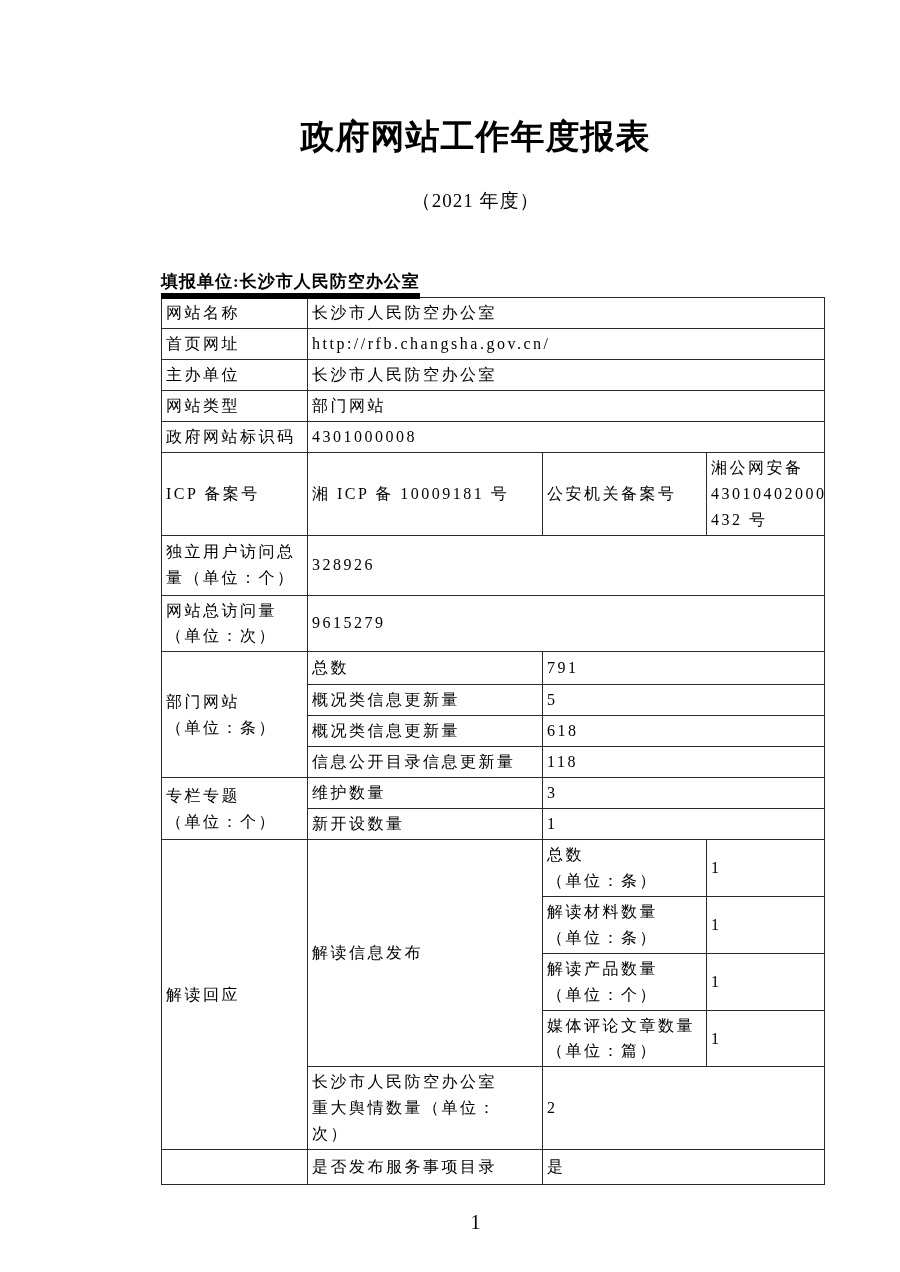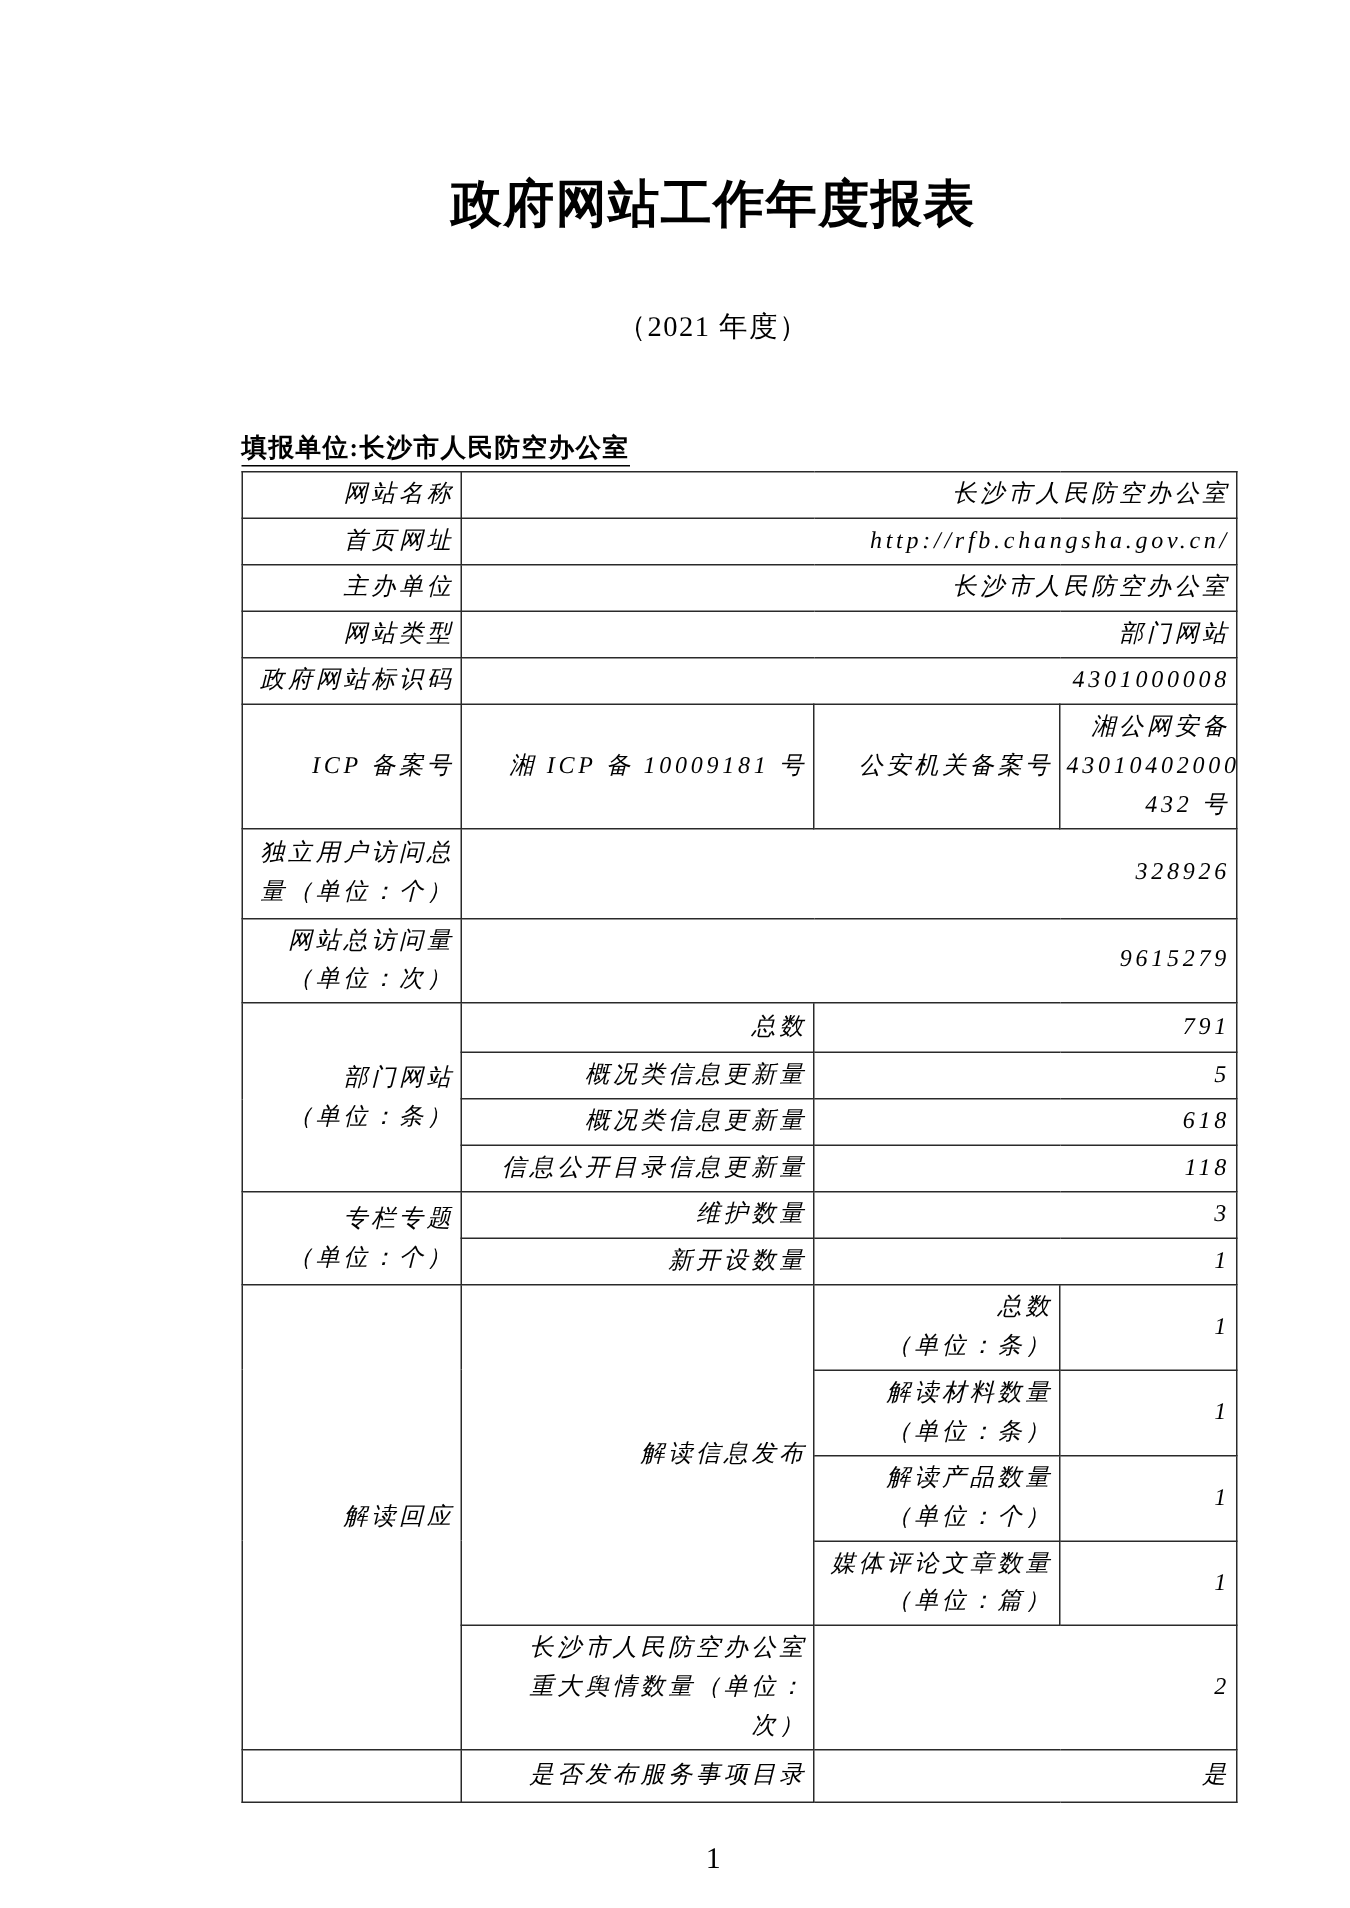--- a/index.html
+++ b/index.html
@@ -20,52 +20,51 @@
   .doc-title {
     margin: 0;
     font-family: "Liberation Sans", "DejaVu Sans", sans-serif;
     font-size: 34px;
     font-weight: bold;
     text-align: center;
     letter-spacing: 1px;
     line-height: 1.2;
   }
   .doc-subtitle {
-    margin-top: 48px;
+    margin-top: 31px;
     font-size: 19px;
     text-align: center;
     letter-spacing: 1px;
   }
   .reporting-unit {
     margin-top: 56px;
     font-size: 17px;
     font-weight: bold;
     letter-spacing: 1px;
   }
   .reporting-unit span {
-    border-bottom: 1px solid #000000;
+    border-bottom: 6px solid #000000;
     padding-bottom: 2px;
   }
   table.report {
     margin-top: 4px;
     border-collapse: collapse;
     table-layout: fixed;
     width: 663px;
     border: 1px solid #000;
   }
   table.report td {
     border: 1px solid #2a2a2a;
-    text-align: right;
+    text-align: left;
     vertical-align: middle;
     font-size: 16px;
     letter-spacing: 2.5px;
     line-height: 1.62;
     padding: 2px 4px;
     overflow: hidden;
-    font-style: italic;
   }
   td.num {
     letter-spacing: 0.5px;
     font-size: 17px;
   }
   .pre { white-space: pre-line; }
   
   tr.h31 { height: 31px; }
   tr.h78 { height: 78px; }
   tr.h60 { height: 60px; }

